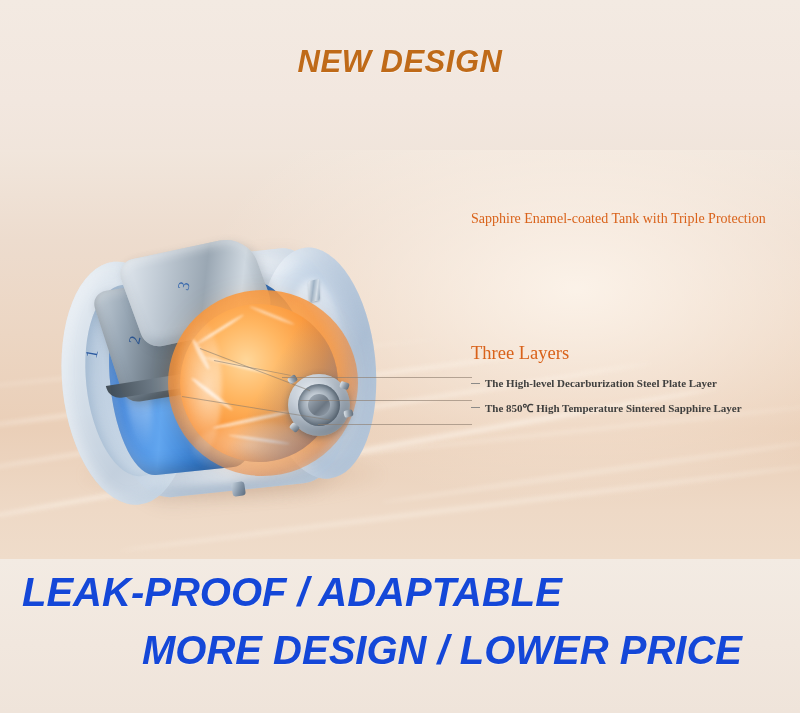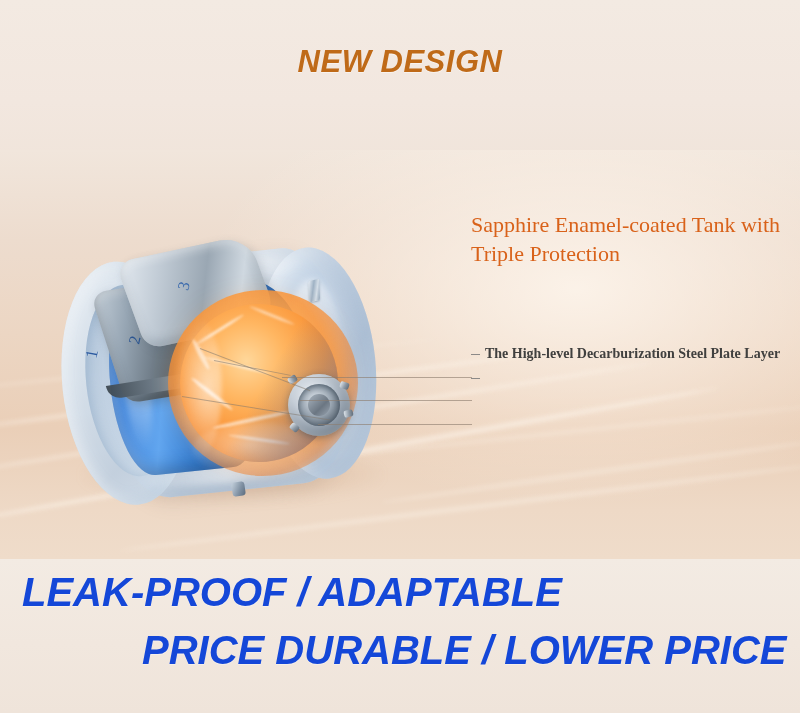--- a/index.html
+++ b/index.html
@@ -60,37 +60,37 @@
     font-size:50px;font-weight:bold;font-style:italic;letter-spacing:0px;
     color:#bf6a18;font-family:"Liberation Sans",sans-serif;
     text-shadow:0 1px 0 rgba(255,255,255,.4);
     white-space:nowrap;
   }
 
   
   .info{position:absolute;left:471px;top:210px;width:322px;}
   .info-h{
     font-family:"Liberation Serif",serif;
-    font-size:22px;color:#d9621a;line-height:1.33;font-weight:normal;
+    font-size:14px;color:#d9621a;line-height:1.33;font-weight:normal;
   }
   .info-p{
     margin-top:9px;
     font-family:"Liberation Serif",serif;
     font-size:11.4px;color:#4a4644;line-height:1.30;font-weight:bold;
   }
 
   .layers{position:absolute;left:471px;top:342px;width:325px;}
   .layers-h{
     font-family:"Liberation Serif",serif;
     font-size:18.5px;color:#d9621a;line-height:1.2;margin-bottom:7px;
   }
   .layer-row{
     display:flex;align-items:center;height:24px;
     font-family:"Liberation Serif",serif;
-    font-size:14px;color:#40403f;font-weight:bold;white-space:nowrap;
+    font-size:11px;color:#40403f;font-weight:bold;white-space:nowrap;
   }
   .layer-dash{
     display:inline-block;width:9px;height:1px;background:#8c8a88;
     margin-right:5px;flex:0 0 auto;
   }
 
   
   .leader{position:absolute;height:1px;background:rgba(140,125,110,.62);}
   .ld1{left:282px;top:377px;width:190px;}
   .ld2{left:300px;top:400px;width:172px;}
@@ -423,27 +423,29 @@
   <div class="leader-d ldd3"></div>
   <div class="leader ld1"></div>
   <div class="leader ld2"></div>
   <div class="leader ld3"></div>
 
   <div class="info">
     <div class="info-h">Sapphire Enamel-coated Tank with Triple Protection</div>
   </div>
 
   <div class="layers">
+    <div class="layers-h">Three Layers</div>
     <div class="layer-row">
       <span class="layer-dash"></span>
       <span>The High-level Decarburization Steel Plate Layer</span>
     </div>
     <div class="layer-row">
       <span class="layer-dash"></span>
+      <span>The 850℃ High Temperature Sintered Sapphire Layer</span>
     </div>
   </div>
 
   <div class="slogan">
     <div class="slogan-l1">LEAK-PROOF / ADAPTABLE</div>
-    <div class="slogan-l2">PRICE DURABLE / LOWER PRICE</div>
+    <div class="slogan-l2">MORE DESIGN / LOWER PRICE</div>
   </div>
 
 </div>
 
 </body></html>

